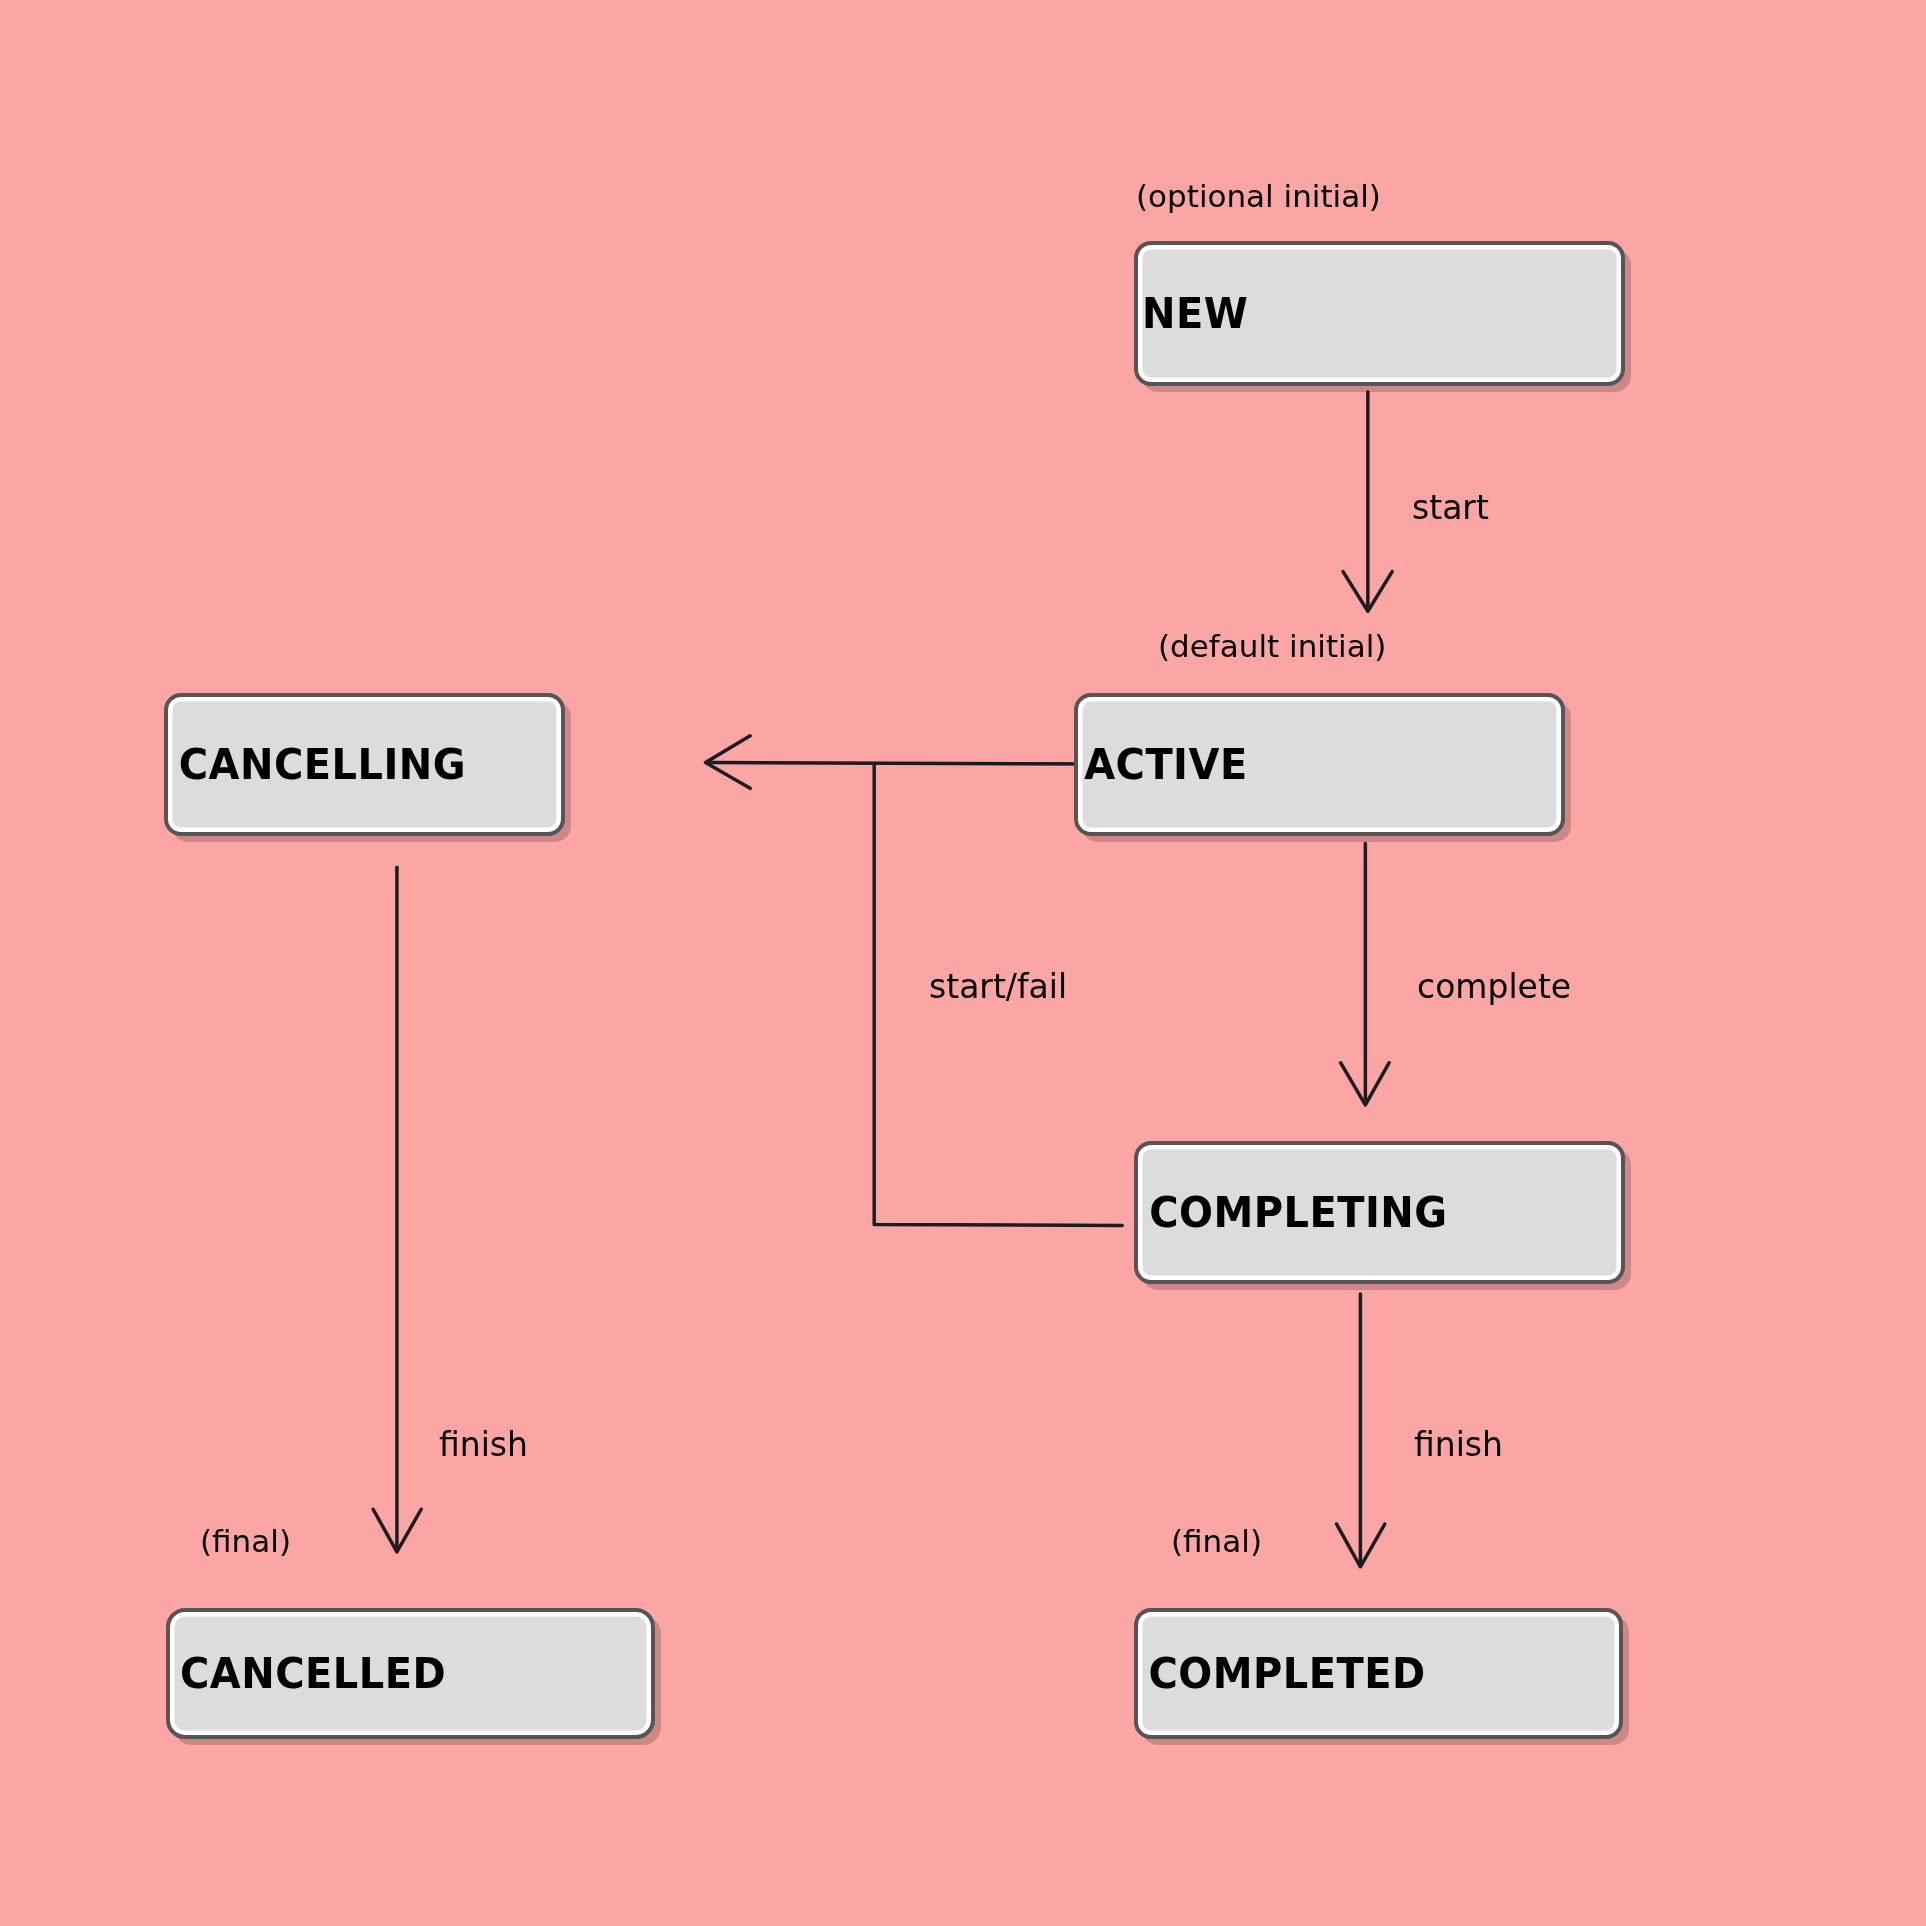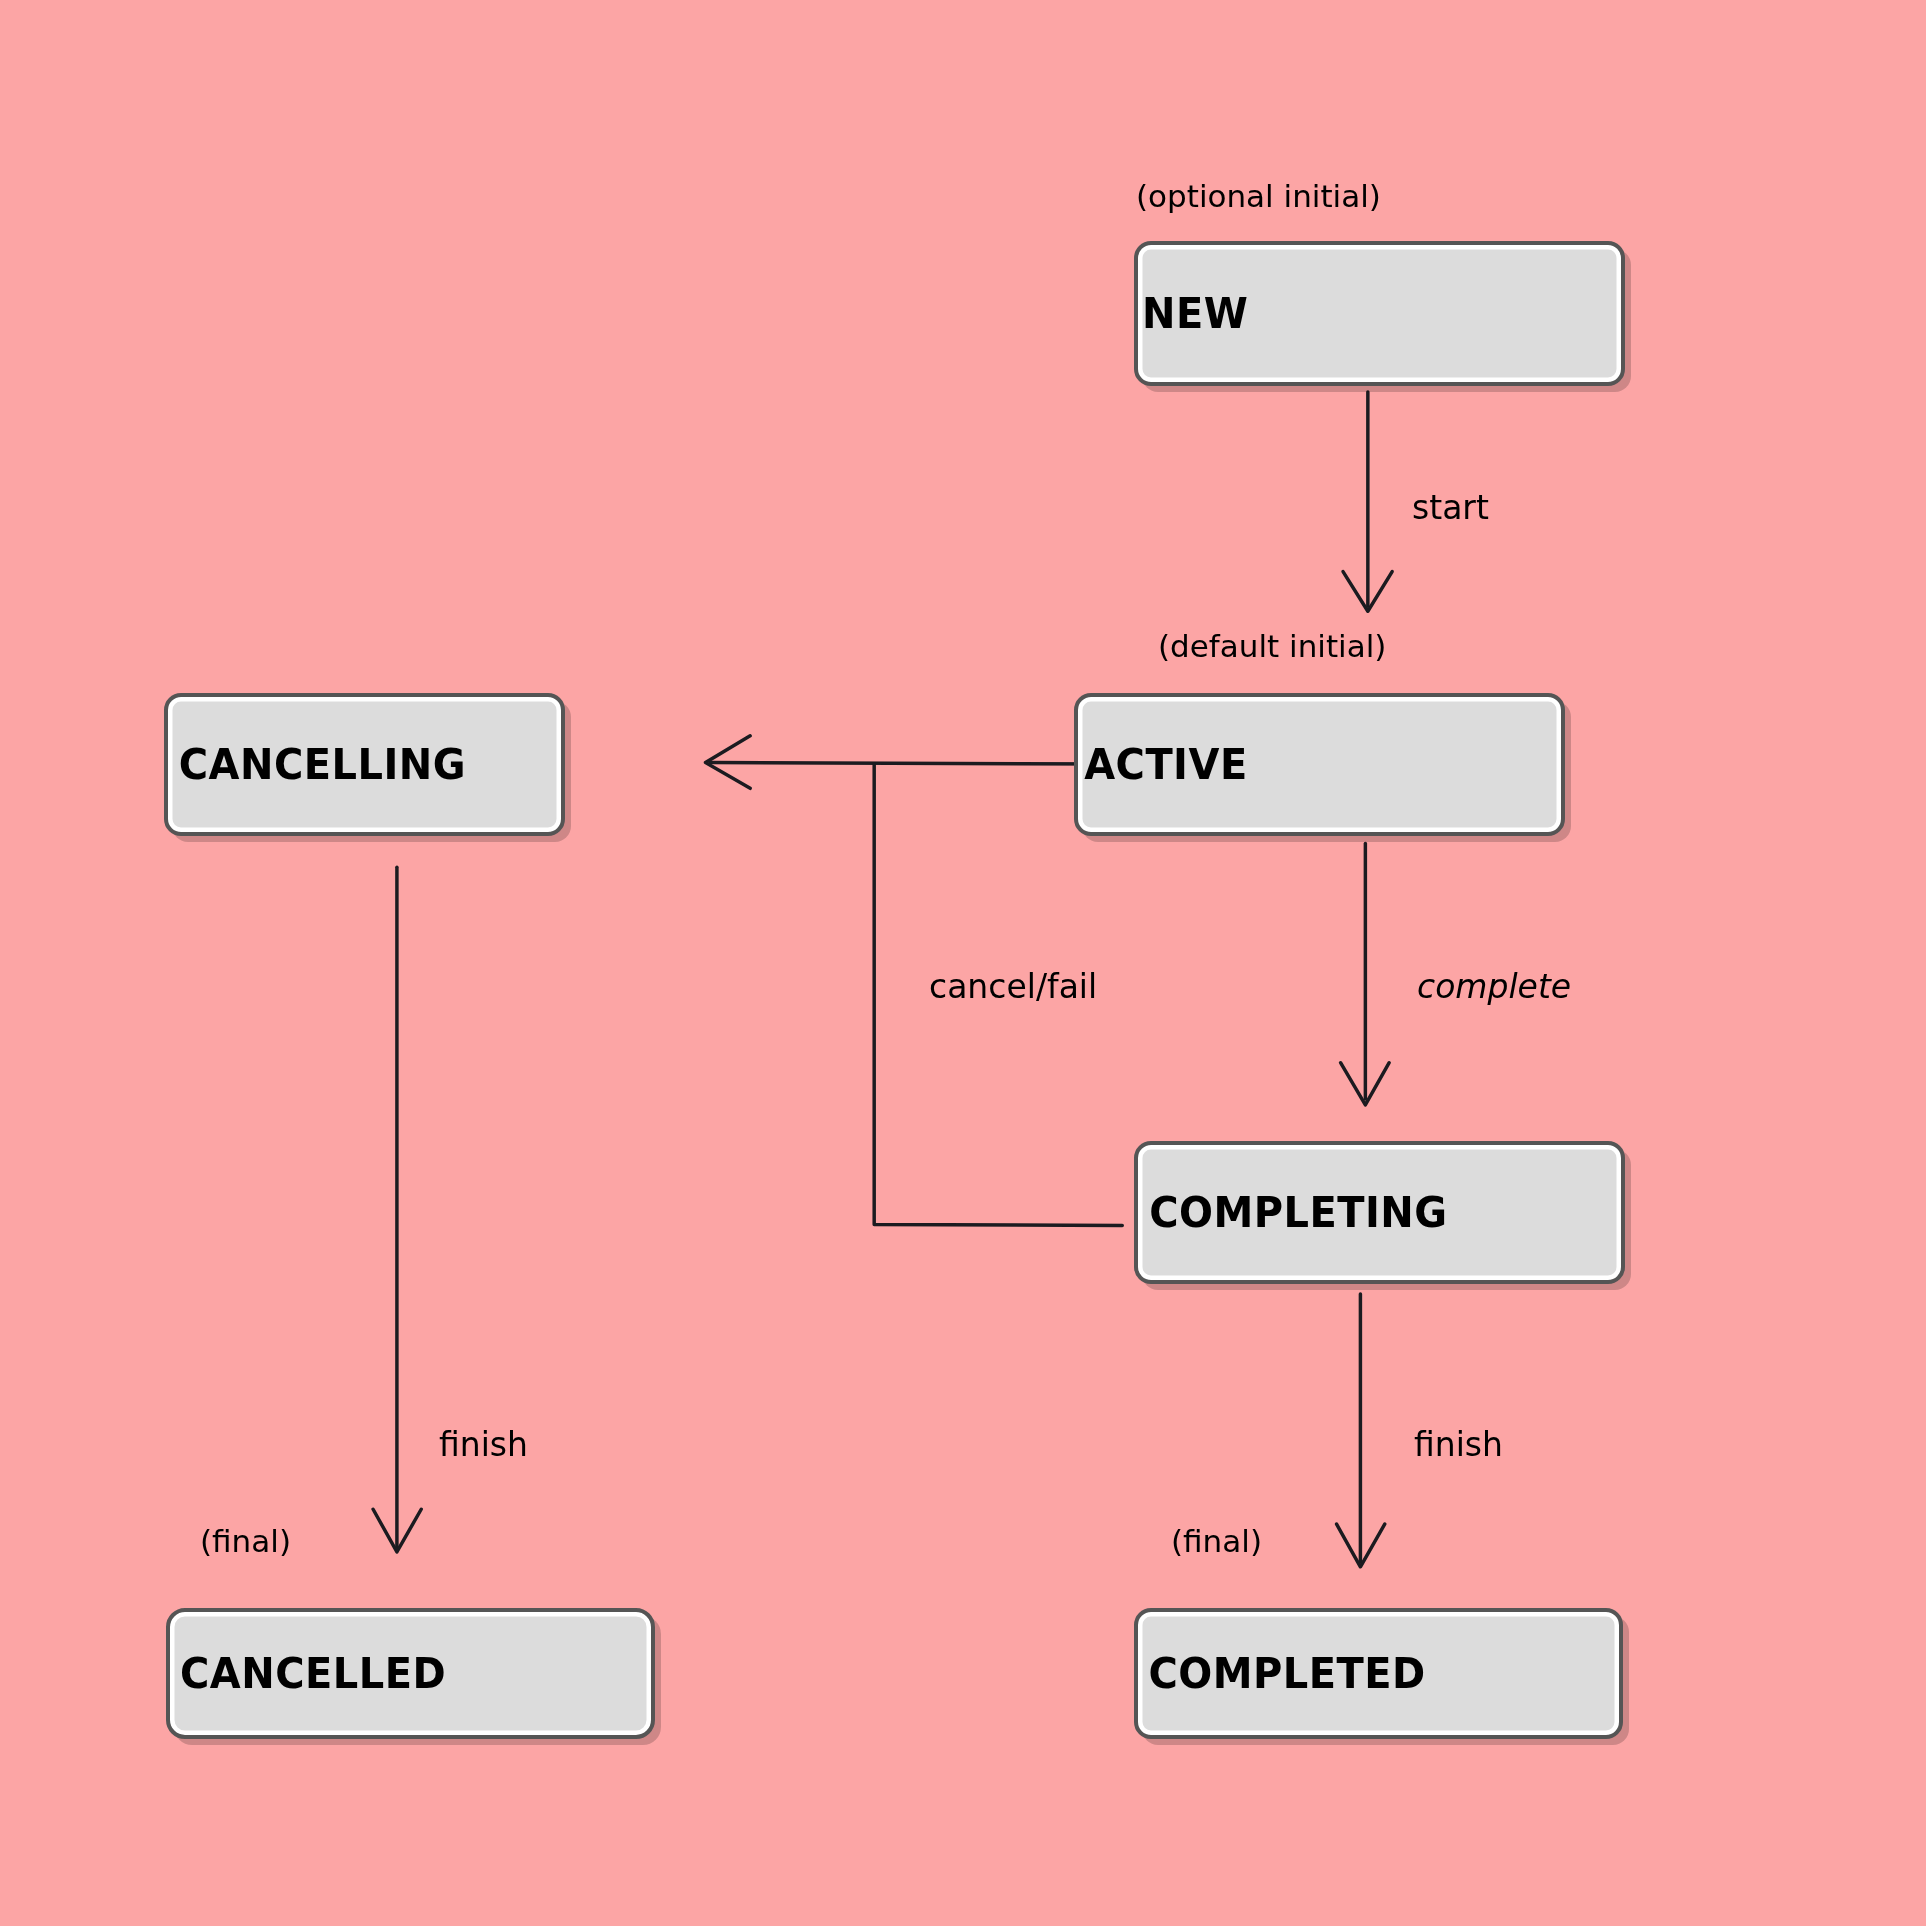--- a/index.html
+++ b/index.html
@@ -132,22 +132,22 @@
     <span class="node-label">CANCELLED</span>
   </div>
 
   <div class="annot" style="left:1171px; top:1526px;">(final)</div>
   <div class="node" style="left:1134px; top:1608px; width:489px; height:131px;">
     <span class="node-label">COMPLETED</span>
   </div>
 
   <div class="edge-label" style="left:1412px; top:491px;">start</div>
 
-  <div class="edge-label" style="left:1417px; top:970px;font-style:italic;">complete</div>
+  <div class="edge-label" style="left:1417px; top:970px;">complete</div>
 
-  <div class="edge-label" style="left:929px; top:970px;">cancel/fail</div>
+  <div class="edge-label" style="left:929px; top:970px;">start/fail</div>
 
   <div class="edge-label" style="left:439px; top:1428px;">finish</div>
 
   <div class="edge-label" style="left:1414px; top:1428px;">finish</div>
 
 </div>
 
 
 </body></html>

